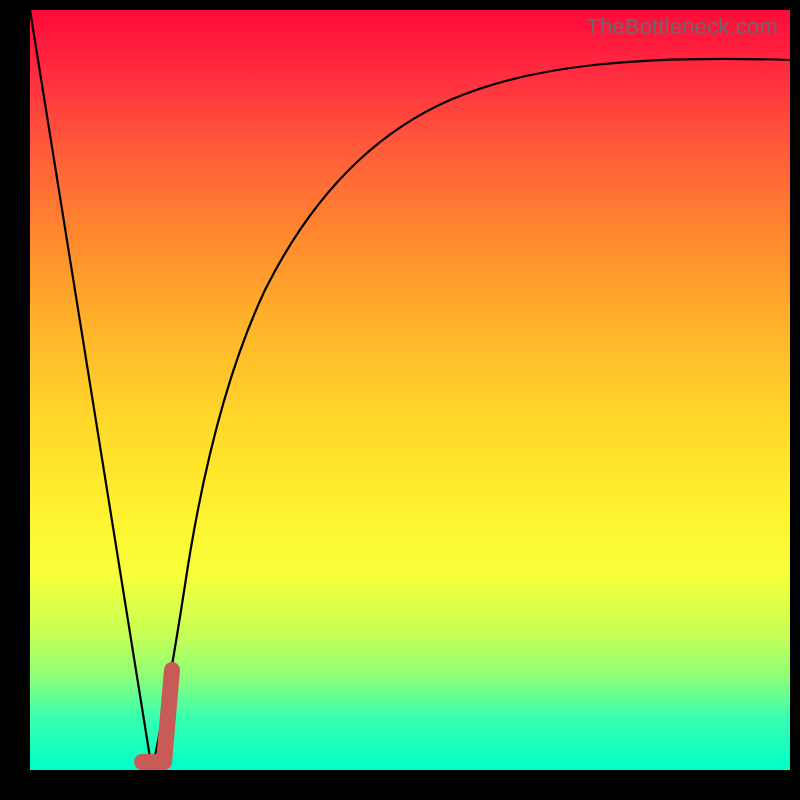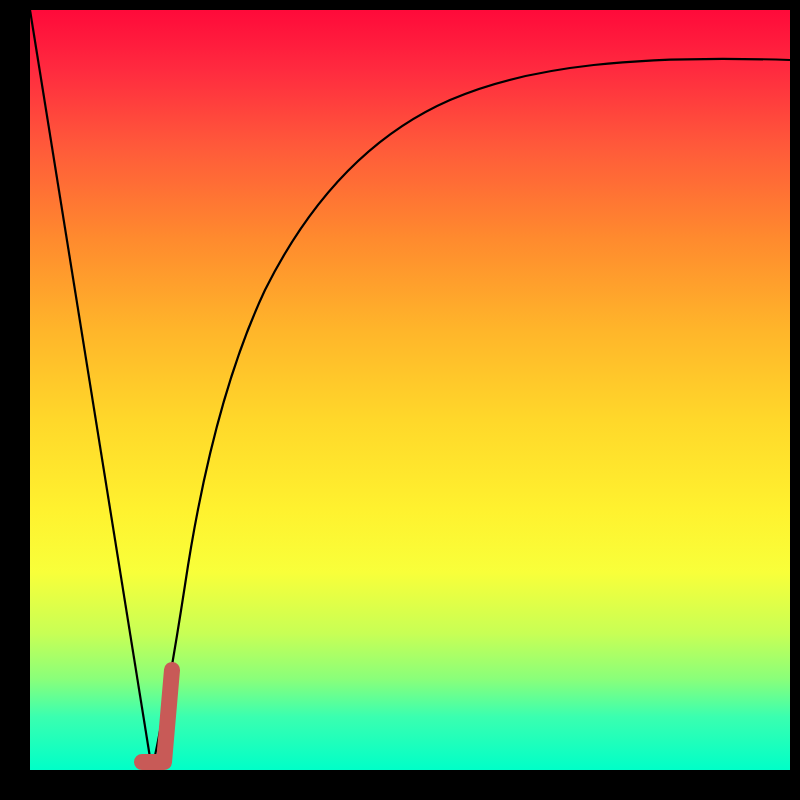--- a/index.html
+++ b/index.html
@@ -55,20 +55,21 @@
     stroke: #c85a57;
     stroke-width: 16;
     stroke-linecap: round;
     stroke-linejoin: round;
   }
 </style>
 </head>
 <body>
 
 <div class="frame">
+  <div class="watermark">TheBottleneck.com</div>
 
   <svg class="curves" viewBox="0 0 760 760" preserveAspectRatio="none">
     <path class="curve-line" d="M 0 0 L 122 760"></path>
     <path class="curve-line" d="M 122 760
              C 135 700, 145 640, 155 575
              C 170 475, 195 365, 235 280
              C 280 190, 340 125, 420 90
              C 500 55, 610 45, 760 50"></path>
     <path class="marker" d="M 112 752 L 134 752 L 142 660"></path>
   </svg>

